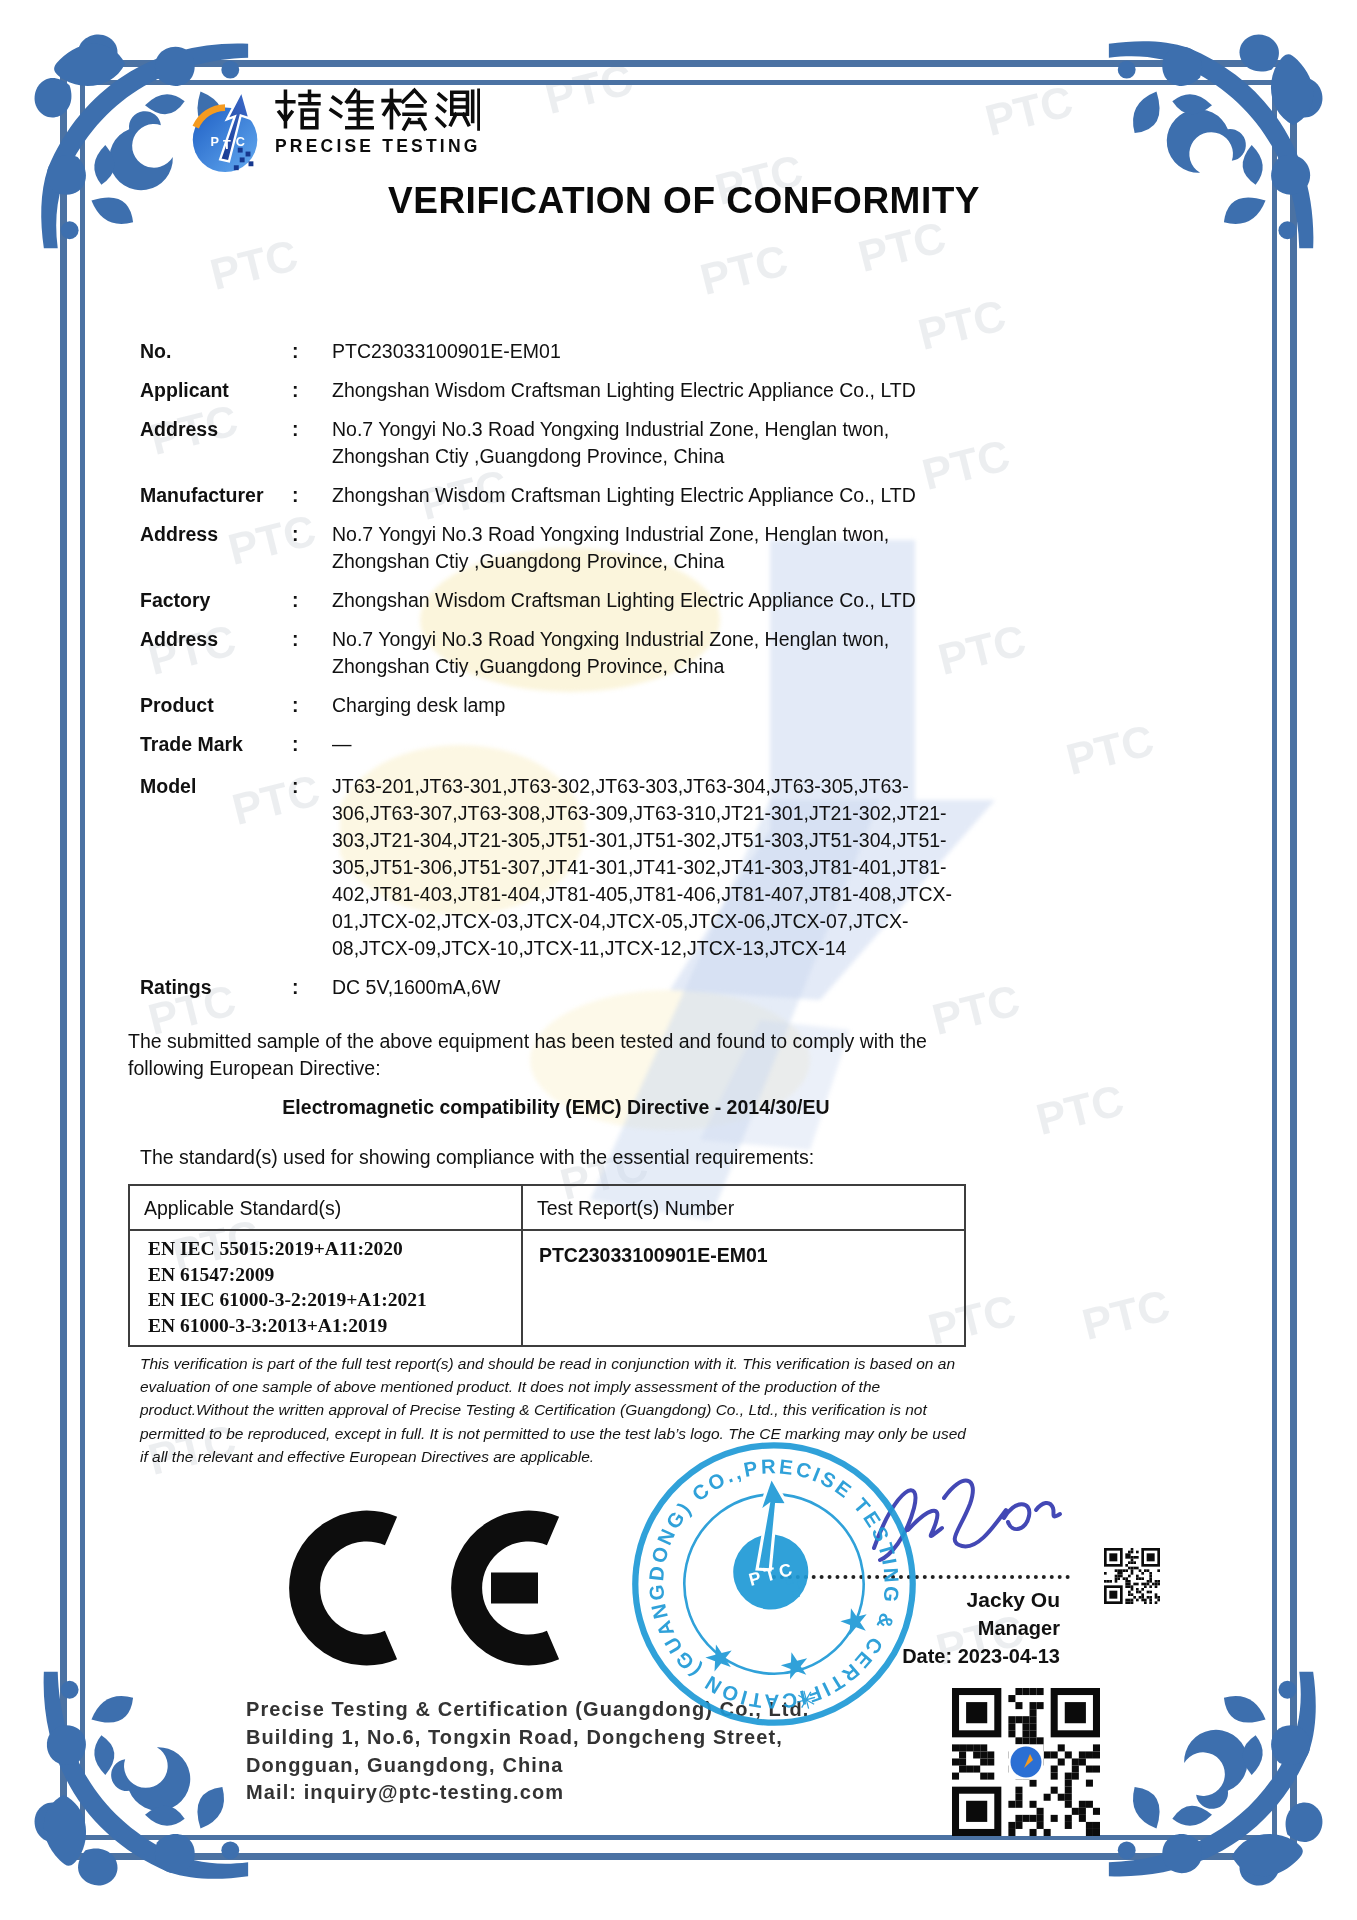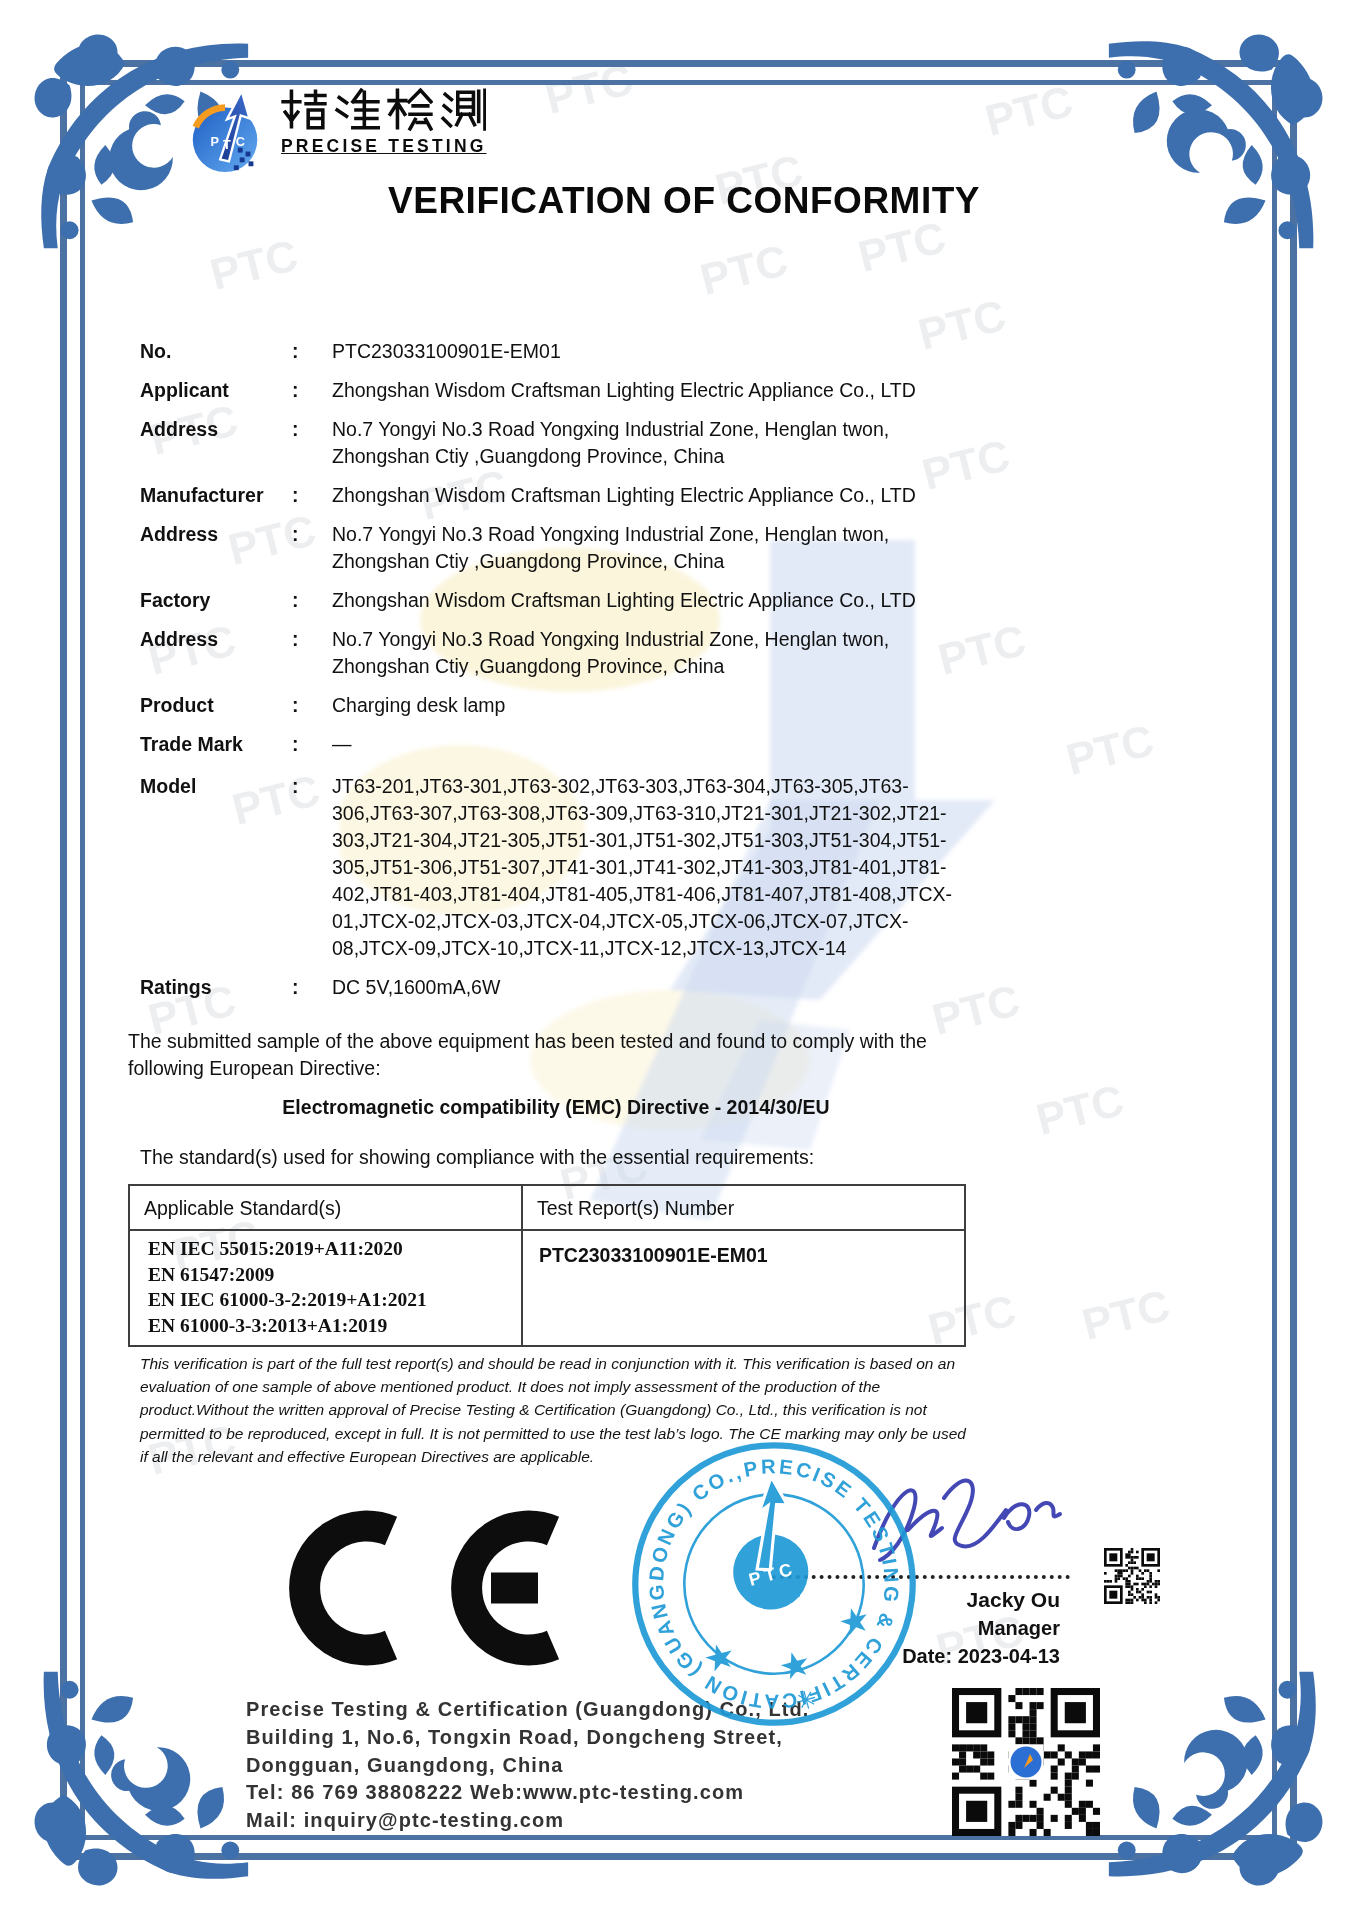--- a/index.html
+++ b/index.html
@@ -16,21 +16,21 @@
   .corner.tr{right:26px;top:26px;transform:rotate(90deg);}
   .corner.br{right:26px;bottom:26px;transform:rotate(180deg);}
   .corner.bl{left:26px;bottom:26px;transform:rotate(270deg);}
   
   .wm-layer{position:absolute;inset:0;z-index:0;pointer-events:none;}
   .wm{position:absolute;font-weight:bold;font-size:44px;color:#8d9aa8;opacity:.16;}
   .wm-center{position:absolute;left:340px;top:500px;z-index:0;pointer-events:none;filter:blur(2px);}
   
   .content{position:absolute;inset:0;z-index:2;}
   .logo-row{position:absolute;left:183px;top:86px;display:flex;align-items:flex-start;}
-  .logo-text{margin-left:10px;text-decoration:underline;}
+  .logo-text{margin-left:4px;}
   .cjk-row{display:flex;gap:7px;}
   .precise{font-weight:bold;font-size:17.5px;letter-spacing:3.2px;margin-top:4px;color:#0c0c0c;}
   .title{
     position:absolute;left:130px;top:180px;width:850px;text-align:right;
     font-size:37px;font-weight:bold;letter-spacing:.5px;color:#0a0a0a;
   }
   .fields{position:absolute;left:140px;top:338px;width:830px;}
   .field{display:flex;margin-bottom:12px;font-size:19.5px;line-height:27px;}
   .field.model-row{margin-top:15px;}
   .f-label{width:152px;flex:none;font-weight:bold;}
@@ -616,18 +616,17 @@
         <rect x="14.095238095238095" y="112.76190476190476" width="21.142857142857142" height="21.142857142857142" fill="#0b0b0b"></rect>
         <rect x="56.38095238095238" y="56.38095238095238" width="35.23809523809524" height="35.23809523809524" fill="#fff"></rect>
         <circle cx="74" cy="74" r="15.504761904761907" fill="#2b6fd4"></circle>
         <path d="M72 80 L78 66 L81 72 Z" fill="#f59b20"></path>
       </svg>
 
     <div class="footer" id="footerBox">
         <div>Precise Testing &amp; Certification (Guangdong) Co., Ltd.</div>
         <div>Building 1, No.6, Tongxin Road, Dongcheng Street,</div>
         <div>Dongguan, Guangdong, China</div>
-        <div>Tel: 86 769 38808222   Web:www.ptc-testing.com</div>
         <div>Mail: inquiry@ptc-testing.com</div>
       </div>
 
   </div>
 </div>
 
 </body></html>

